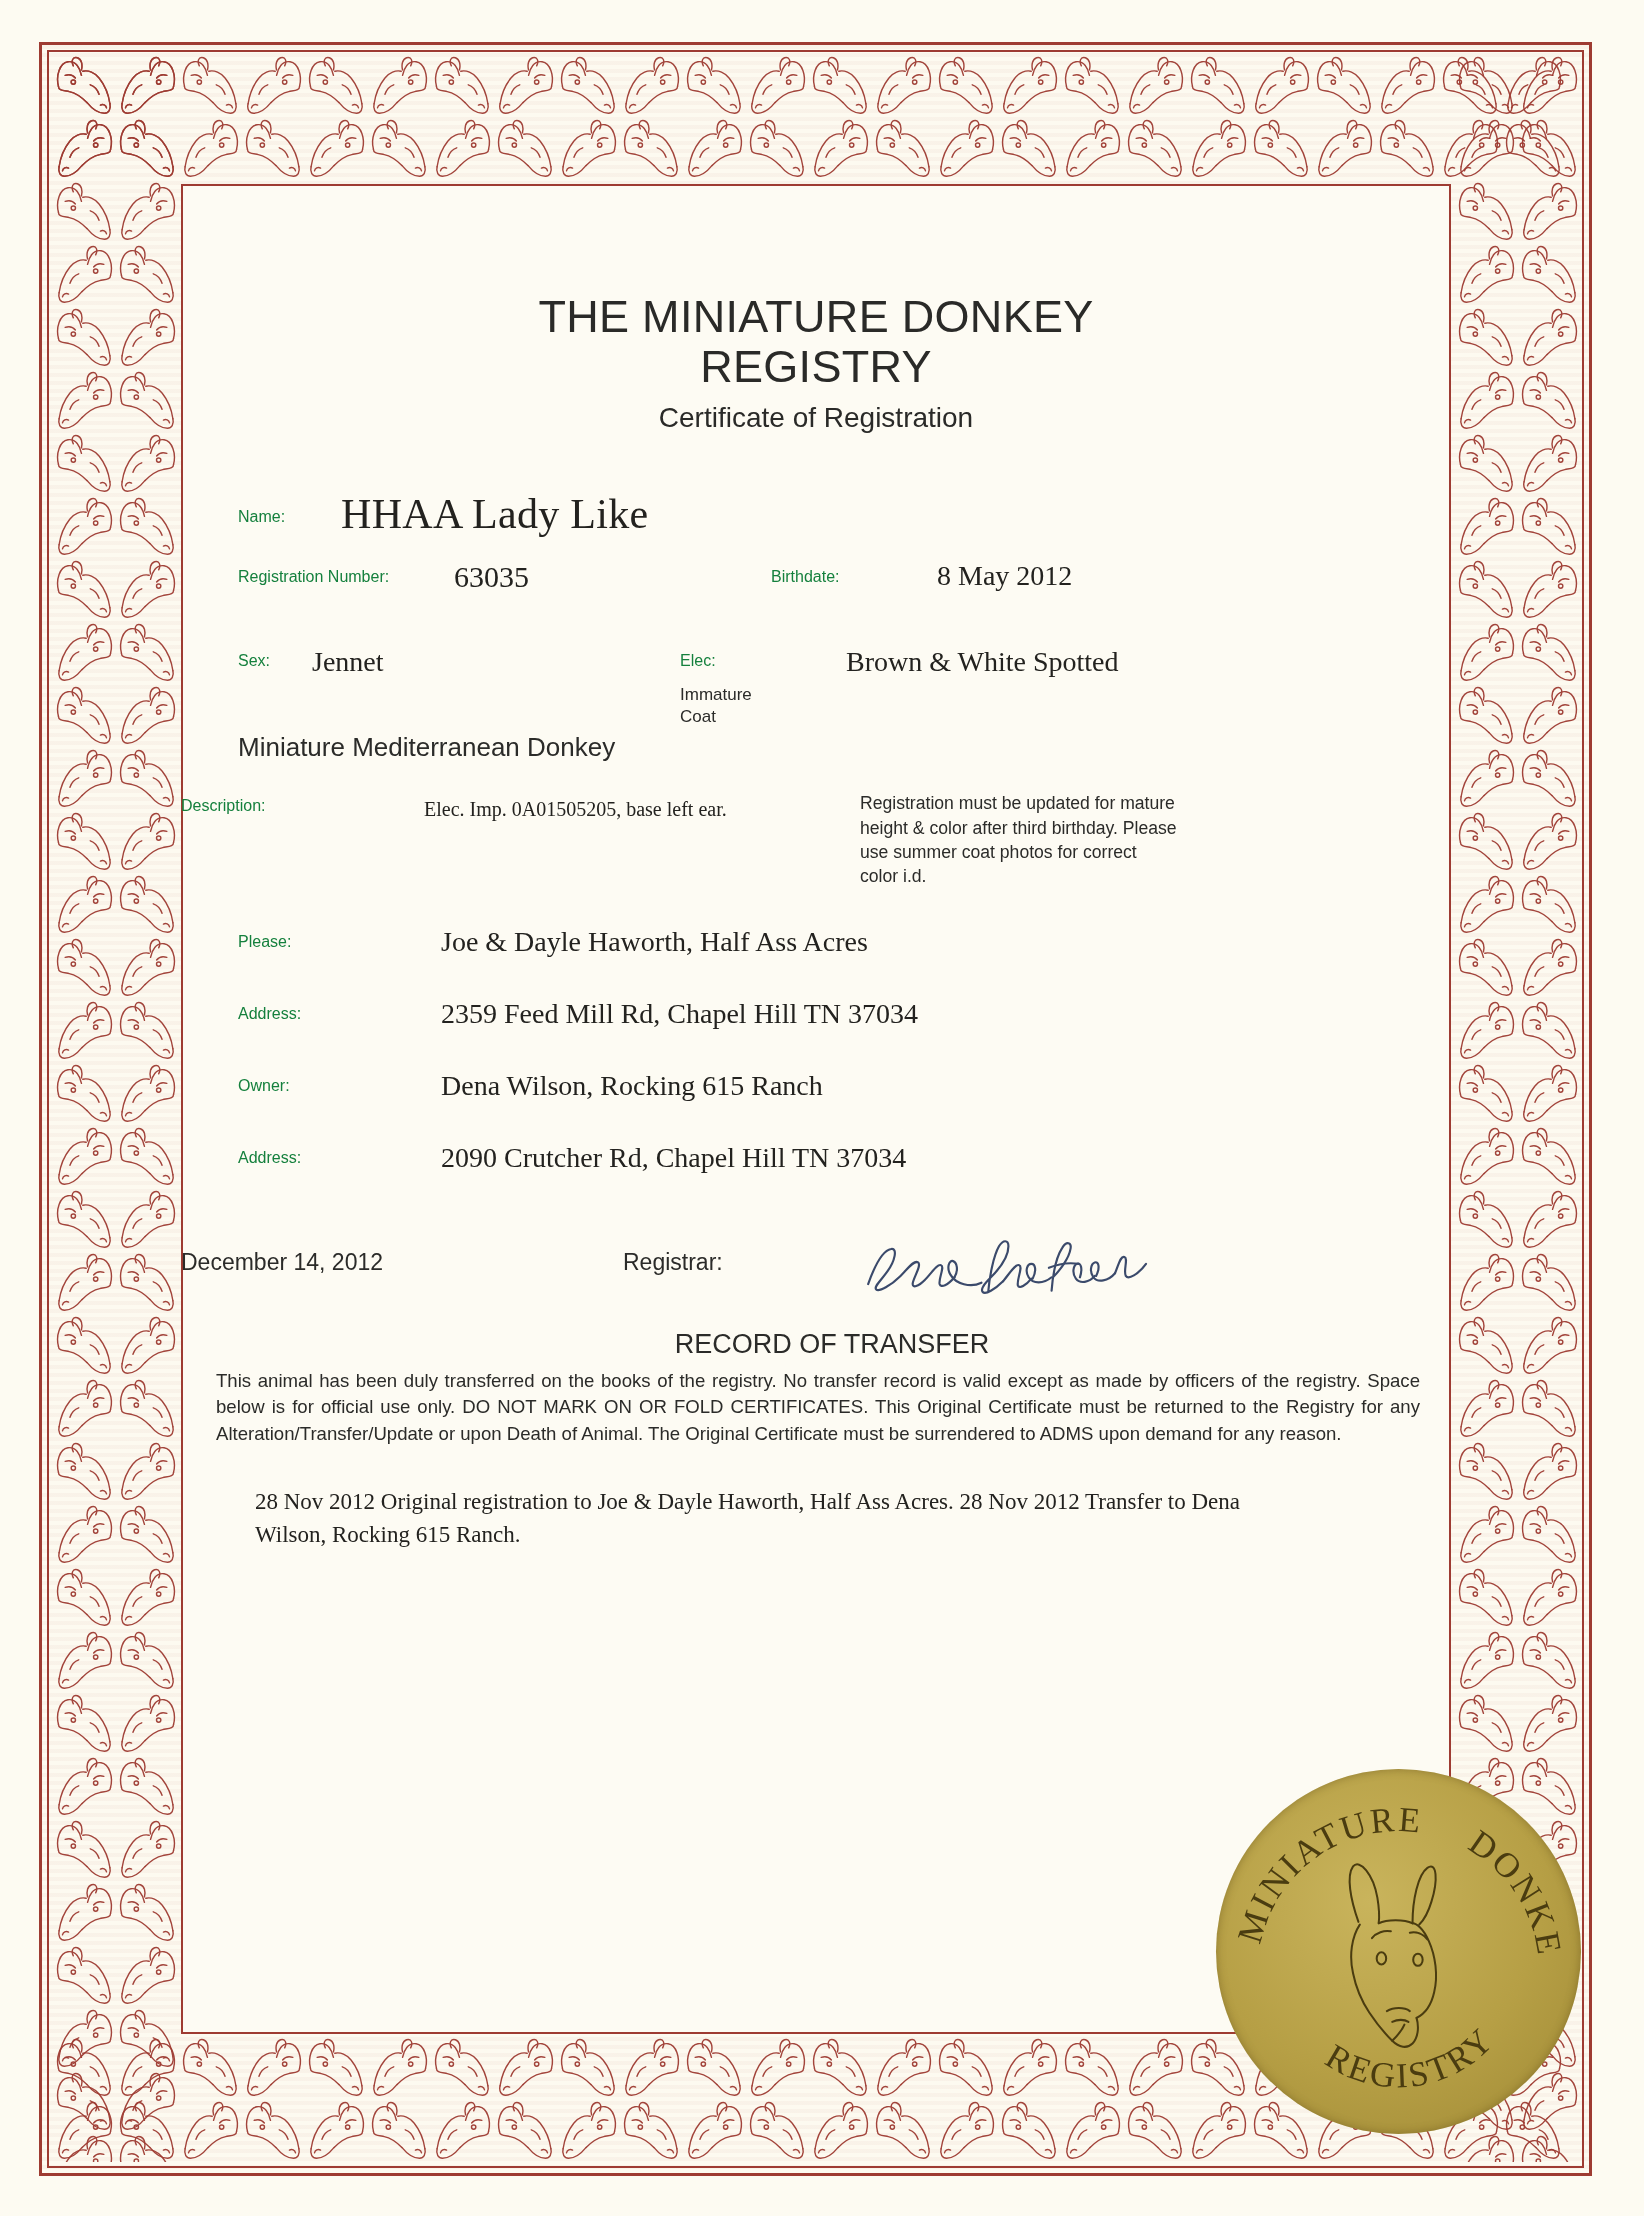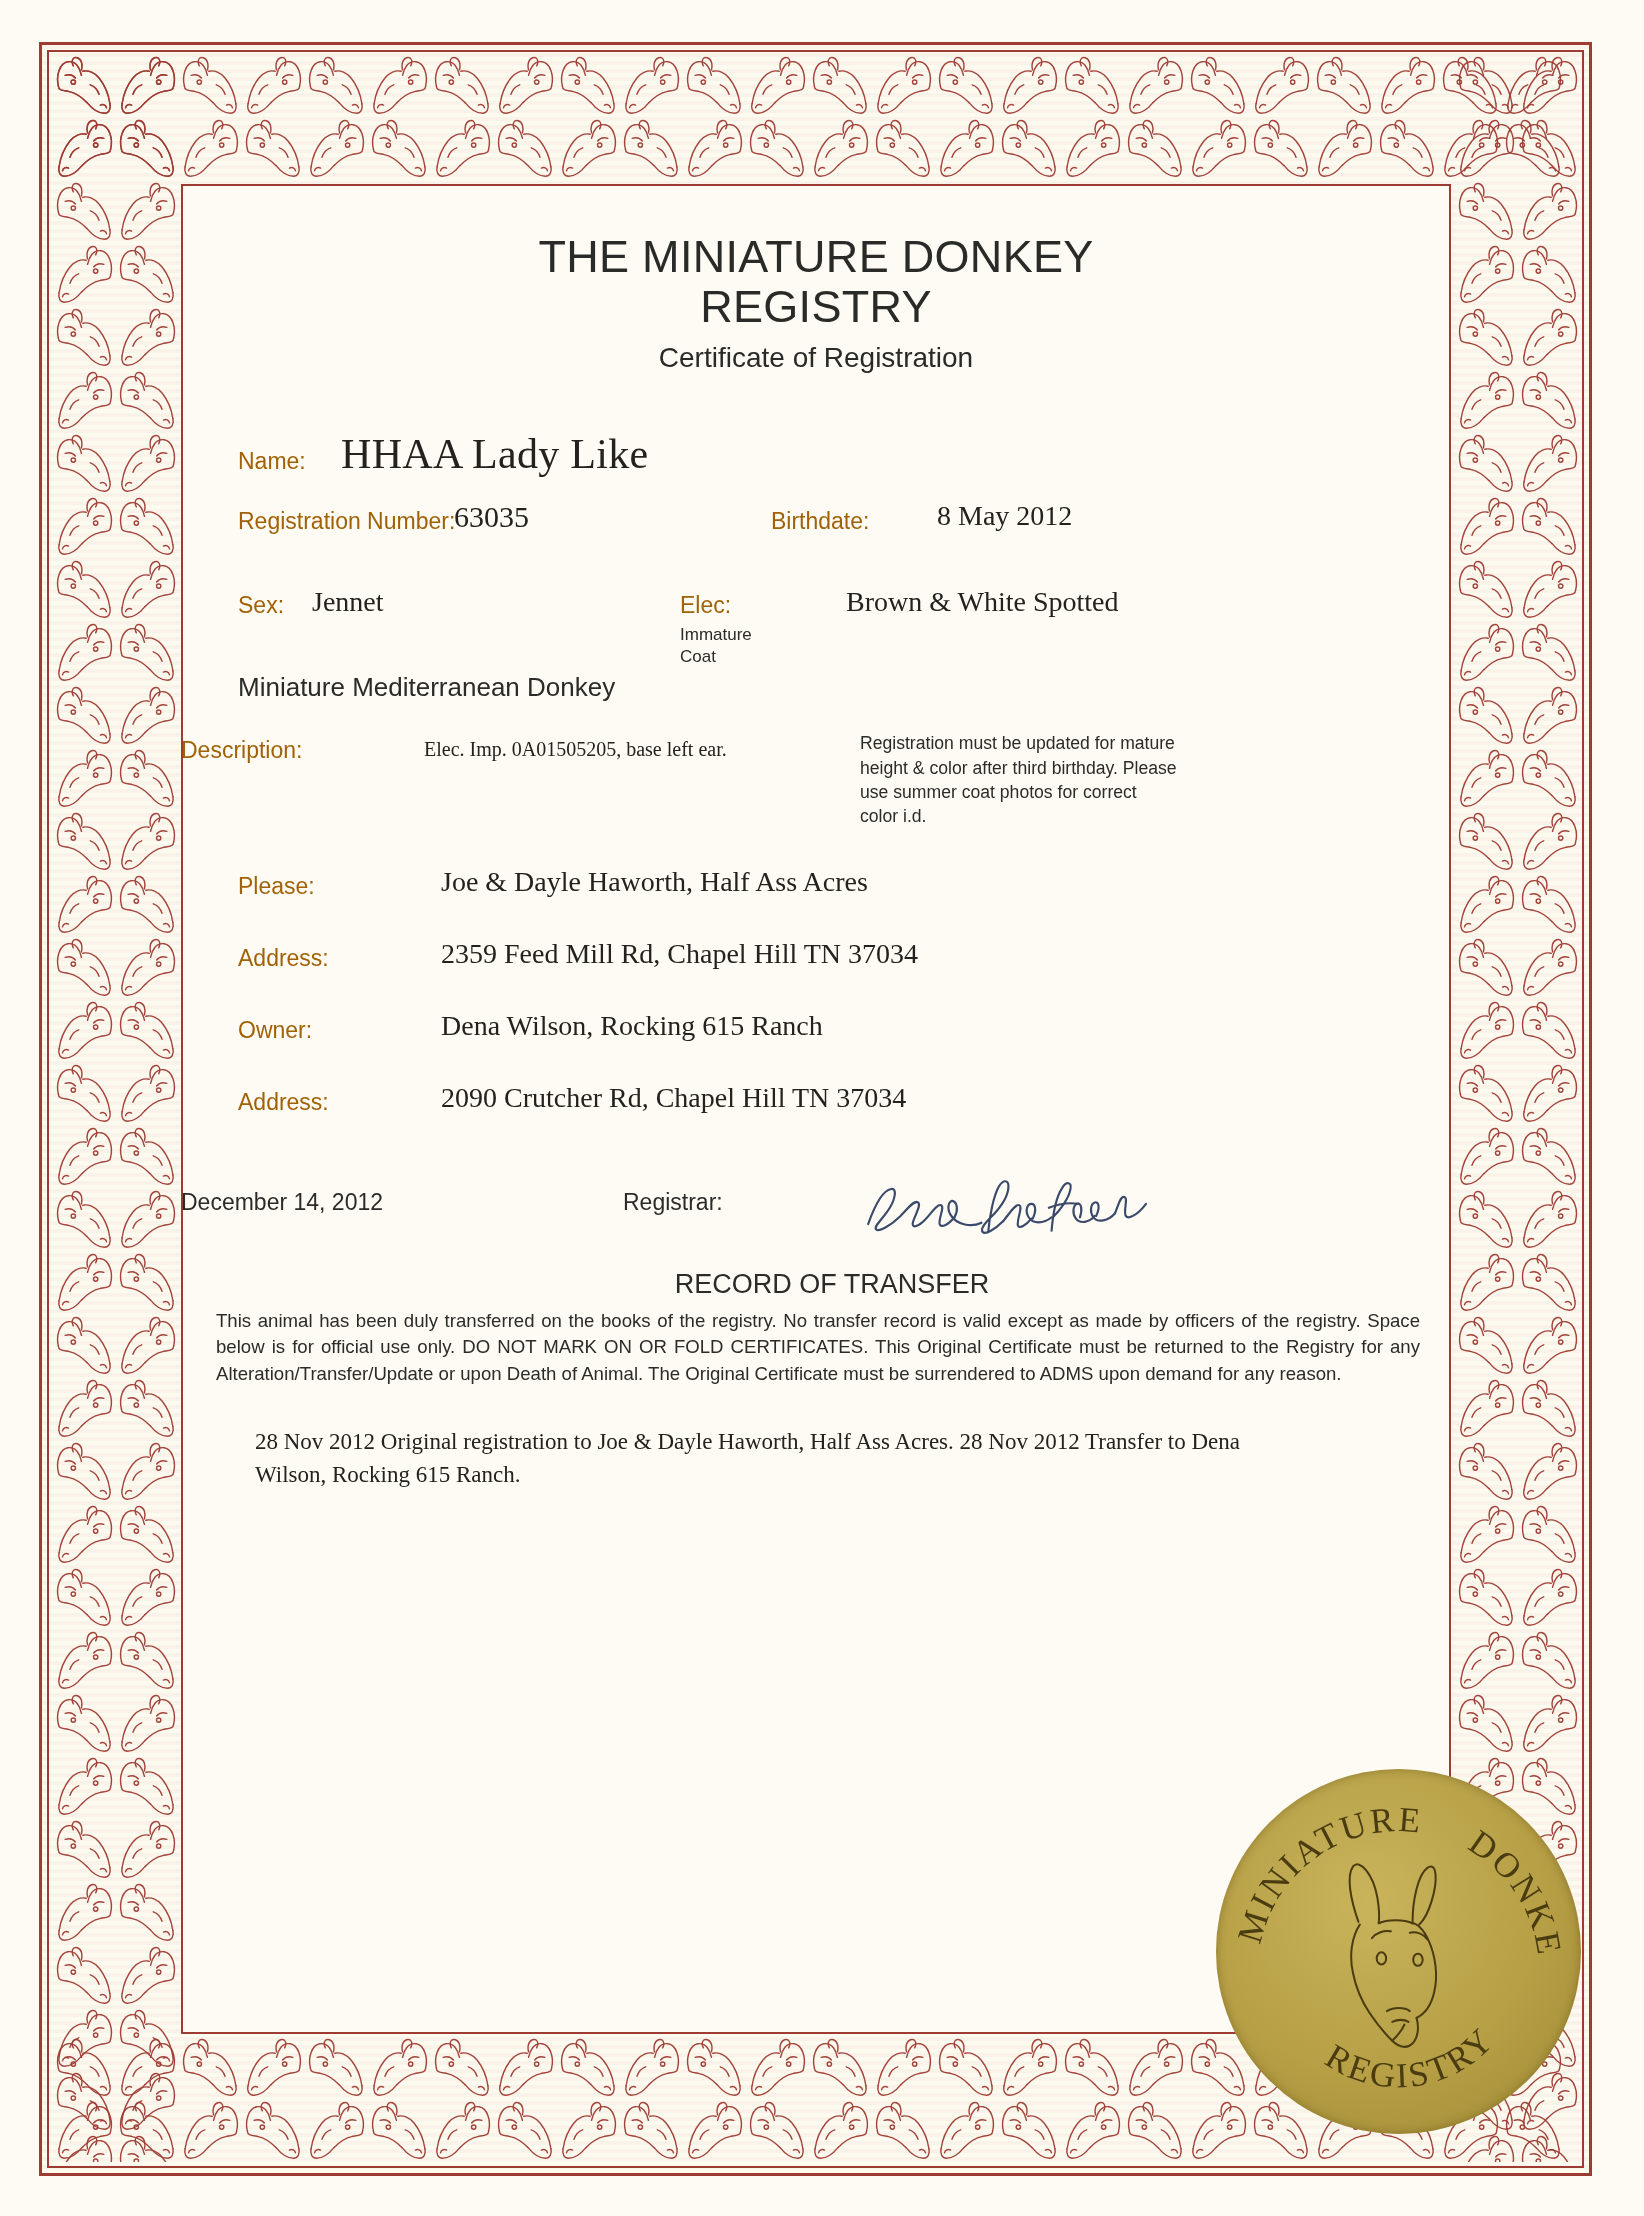--- a/index.html
+++ b/index.html
@@ -90,40 +90,40 @@
     height: 1850px;
     box-sizing: border-box;
     padding: 0;
   }
 
   .title {
     text-align: center;
     font-size: 45px;
     letter-spacing: 0.3px;
     color: #2a2a28;
-    margin-top: 48px;
+    margin-top: 108px;
     line-height: 1.12;
     font-weight: 400;
   }
   .subtitle {
     text-align: center;
     font-size: 28px;
     color: #2a2a28;
     margin-top: 9.5px;
     font-weight: 400;
   }
 
   .fields { position: relative; margin-top: 58px; }
 
   .row { position: relative; }
 
   .lbl {
     font-family: "Liberation Sans", sans-serif;
-    font-size: 23px;
-    color: #a16207;
+    font-size: 16px;
+    color: #15803d;
   }
   .val {
     font-family: "Liberation Serif", serif;
     color: #23221f;
   }
 
   .name-row { position: relative; height: 65px; margin-left: 57px; }
   .name-row .lbl { position: absolute; left: 0; top: 16px; }
   .name-row .val { position: absolute; left: 103px; top: -2.7px; font-size: 42px; letter-spacing: 0.3px; }
 

